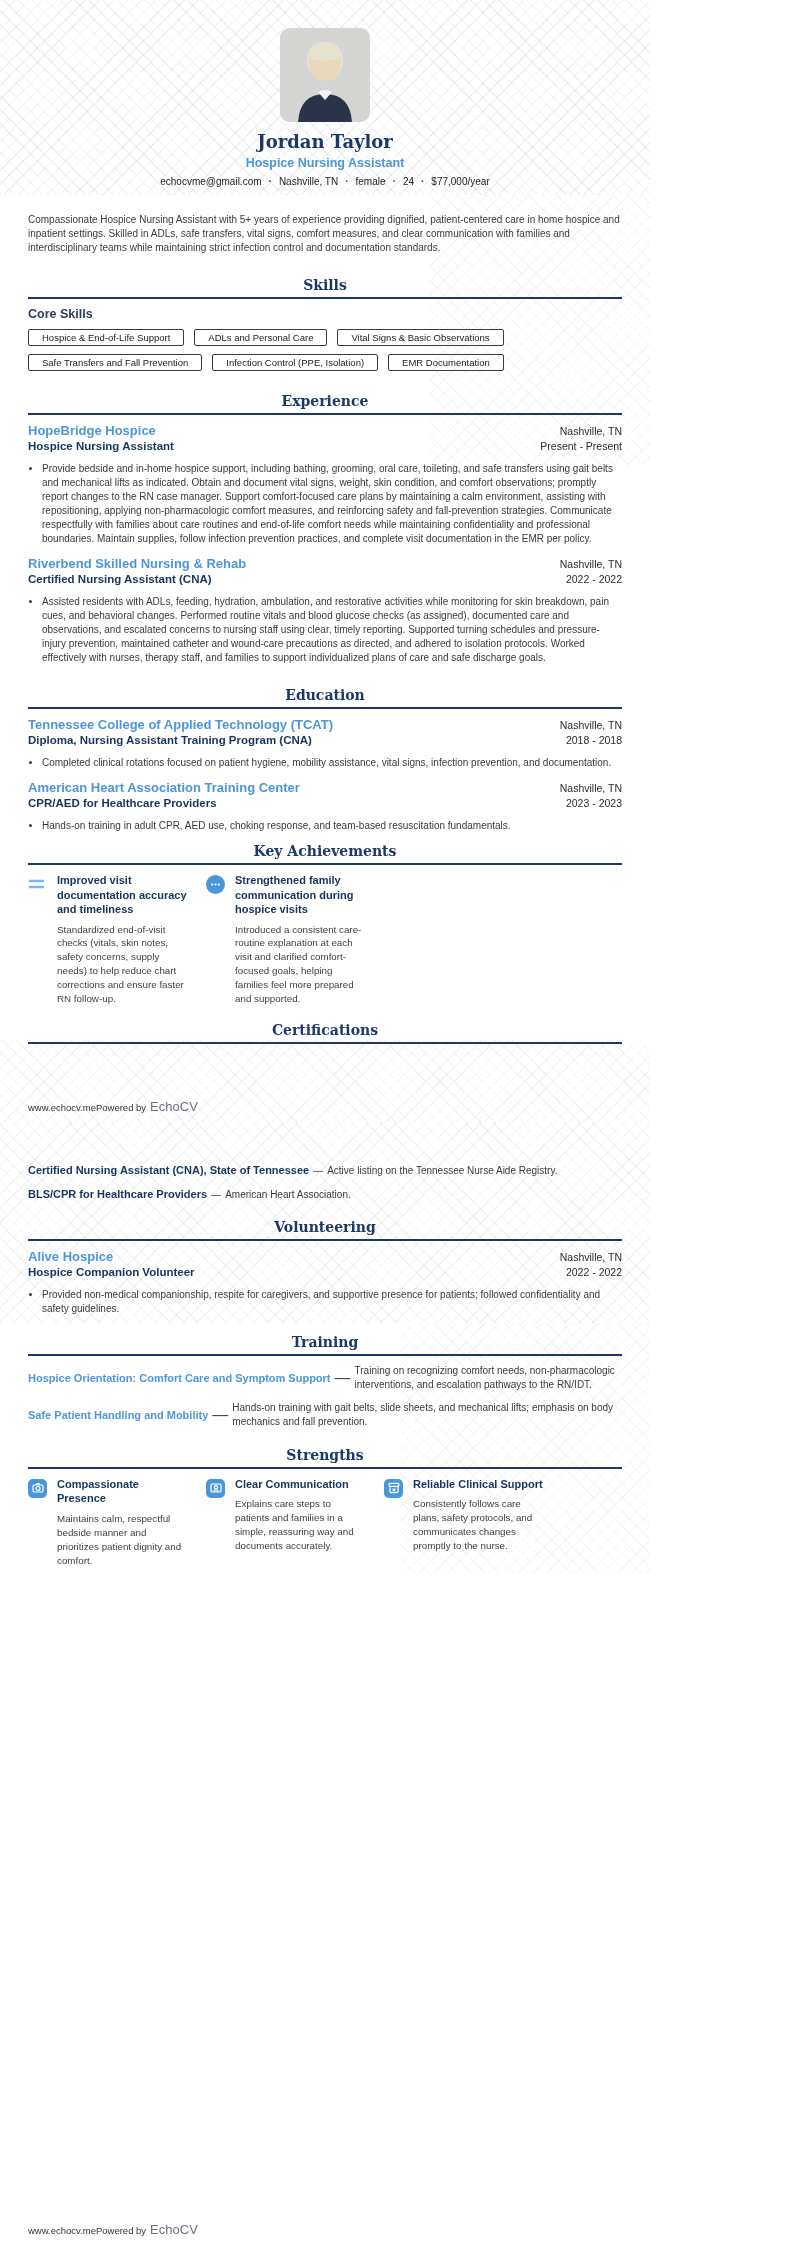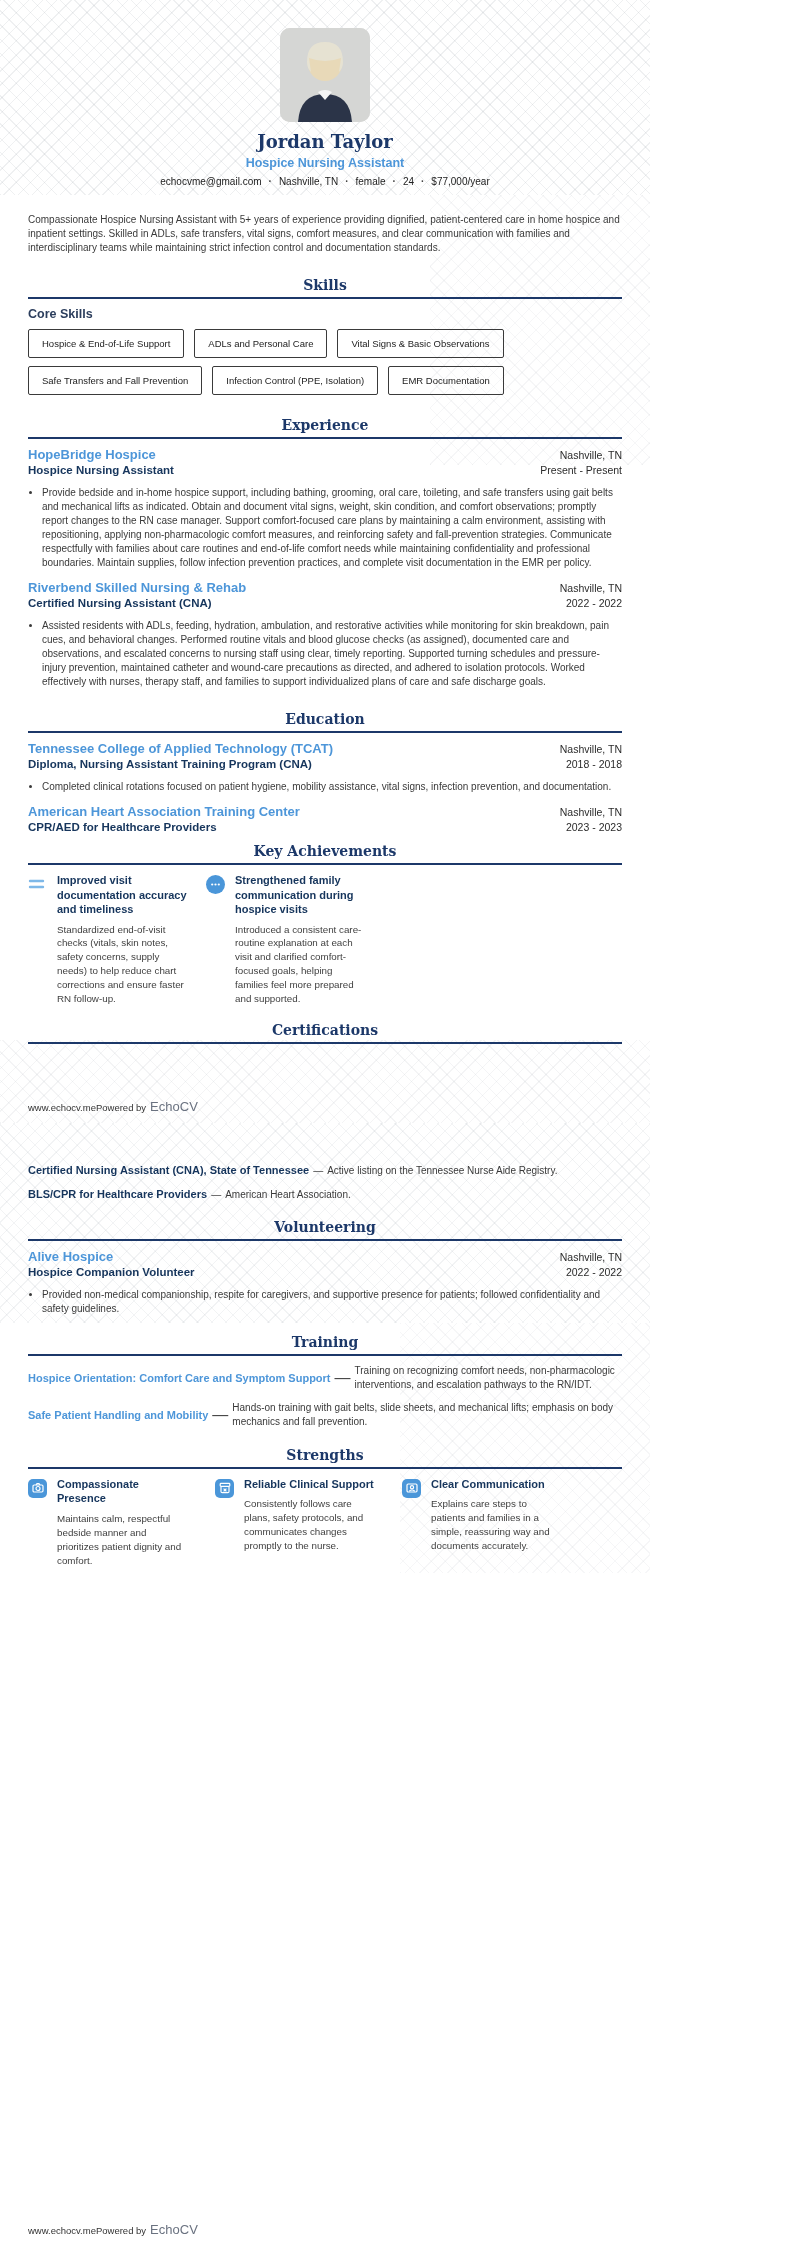--- a/index.html
+++ b/index.html
@@ -34,21 +34,21 @@
   
   .section { margin-top: 22px; }
   .section-head { border-bottom: 2px solid #1c3869; padding-bottom: 4px; margin-bottom: 8px; text-align: center; }
   .section-head h2 { font-family: "DejaVu Serif", serif; font-size: 14px; font-weight: bold; color: #1c3869; }
   .body-text { font-size: 10px; line-height: 1.4; color: #3a3a3a; }
 
   
   .group-title { font-size: 12.5px; font-weight: bold; color: #2c3e5d; margin: 2px 0 8px 0; }
   .pills { display: flex; flex-wrap: wrap; gap: 8px 10px; }
   .pill {
-    border: 1px solid #3a3a3a; border-radius: 2px; padding: 8px 13px;
+    border: 1px solid #3a3a3a; border-radius: 2px; padding: 2px 13px;
     font-size: 9.5px; color: #222; background: transparent; white-space: nowrap;
   }
 
   
   .entry { margin-bottom: 10px; }
   .entry-row { display: flex; justify-content: space-between; align-items: baseline; }
   .org { font-size: 13px; color: #4d96d9; font-weight: bold; }
   .meta { font-size: 10.5px; color: #2b2b2b; }
   .role-row { display: flex; justify-content: space-between; align-items: baseline; margin-top: 2px; }
   .role { font-size: 11.5px; color: #16355c; font-weight: bold; }
@@ -181,20 +181,23 @@
 
       <div class="entry">
         <div class="entry-row">
           <span class="org">American Heart Association Training Center</span>
           <span class="meta">Nashville, TN</span>
         </div>
         <div class="role-row">
           <span class="role">CPR/AED for Healthcare Providers</span>
           <span class="meta">2023 - 2023</span>
         </div>
+        <ul class="bullets">
+            <li>Hands-on training in adult CPR, AED use, choking response, and team-based resuscitation fundamentals.</li>
+          </ul>
       </div>
     </div>
 
     <div class="section" style="margin-top:10px;">
       <div class="section-head">
           <h2>Key Achievements</h2>
         </div>
       <div class="cards" style="grid-template-columns:178px 178px;">
         <div class="card">
           <span class="card-icon">
@@ -292,21 +295,21 @@
         <span class="train-name">Safe Patient Handling and Mobility</span>
         <span class="def-dash">—</span>
         <span class="train-detail">Hands-on training with gait belts, slide sheets, and mechanical lifts; emphasis on body mechanics and fall prevention.</span>
       </div>
     </div>
 
     <div class="section" style="margin-top:18px;">
       <div class="section-head">
           <h2>Strengths</h2>
         </div>
-      <div class="cards" style="grid-template-columns:repeat(3,178px);gap:9px;">
+      <div class="cards" style="grid-template-columns:repeat(3,178px);">
 
         <div class="card">
           <span class="card-icon">
             <span class="icon-badge">
                 <svg width="12" height="12" viewBox="0 0 12 12">
                   <g fill="none" stroke="#fff" stroke-width="1.2">
                     <rect x="1" y="3" width="10" height="7" rx="1.2"></rect>
                     <circle cx="6" cy="6.5" r="2"></circle>
                     <path d="M4 3 L5 1.6 h2 L8 3"></path>
                   </g>
@@ -317,48 +320,48 @@
             <div class="card-title">Compassionate Presence</div>
             <div class="card-text">Maintains calm, respectful bedside manner and prioritizes patient dignity and comfort.</div>
           </div>
         </div>
 
         <div class="card">
           <span class="card-icon">
             <span class="icon-badge">
                 <svg width="12" height="12" viewBox="0 0 12 12">
                   <g fill="none" stroke="#fff" stroke-width="1.2">
+                    <rect x="1" y="2" width="10" height="8" rx="1.2"></rect>
+                    <circle cx="6" cy="5.2" r="1.6"></circle>
+                    <path d="M3.2 9.2 q2.8-2.4 5.6 0"></path>
+                  </g>
+                </svg>
+              </span>
+          </span>
+          <div>
+            <div class="card-title">Clear Communication</div>
+            <div class="card-text">Explains care steps to patients and families in a simple, reassuring way and documents accurately.</div>
+          </div>
+        </div>
+
+        <div class="card">
+          <span class="card-icon">
+            <span class="icon-badge">
+                <svg width="12" height="12" viewBox="0 0 12 12">
+                  <g fill="none" stroke="#fff" stroke-width="1.2">
                     <rect x="1.2" y="1.4" width="9.6" height="3" rx="0.8"></rect>
                     <path d="M2 4.4 v5 q0 1.2 1.2 1.2 h5.6 q1.2 0 1.2-1.2 v-5"></path>
                     <path d="M4.6 6.6 l2.8 2.8 M7.4 6.6 l-2.8 2.8"></path>
                   </g>
                 </svg>
               </span>
           </span>
           <div>
             <div class="card-title">Reliable Clinical Support</div>
             <div class="card-text">Consistently follows care plans, safety protocols, and communicates changes promptly to the nurse.</div>
-          </div>
-        </div>
-
-        <div class="card">
-          <span class="card-icon">
-            <span class="icon-badge">
-                <svg width="12" height="12" viewBox="0 0 12 12">
-                  <g fill="none" stroke="#fff" stroke-width="1.2">
-                    <rect x="1" y="2" width="10" height="8" rx="1.2"></rect>
-                    <circle cx="6" cy="5.2" r="1.6"></circle>
-                    <path d="M3.2 9.2 q2.8-2.4 5.6 0"></path>
-                  </g>
-                </svg>
-              </span>
-          </span>
-          <div>
-            <div class="card-title">Clear Communication</div>
-            <div class="card-text">Explains care steps to patients and families in a simple, reassuring way and documents accurately.</div>
           </div>
         </div>
 
       </div>
     </div>
   </div>
 
   <div class="page-footer">
     <span class="footer-site">www.echocv.me</span>
     <span>

